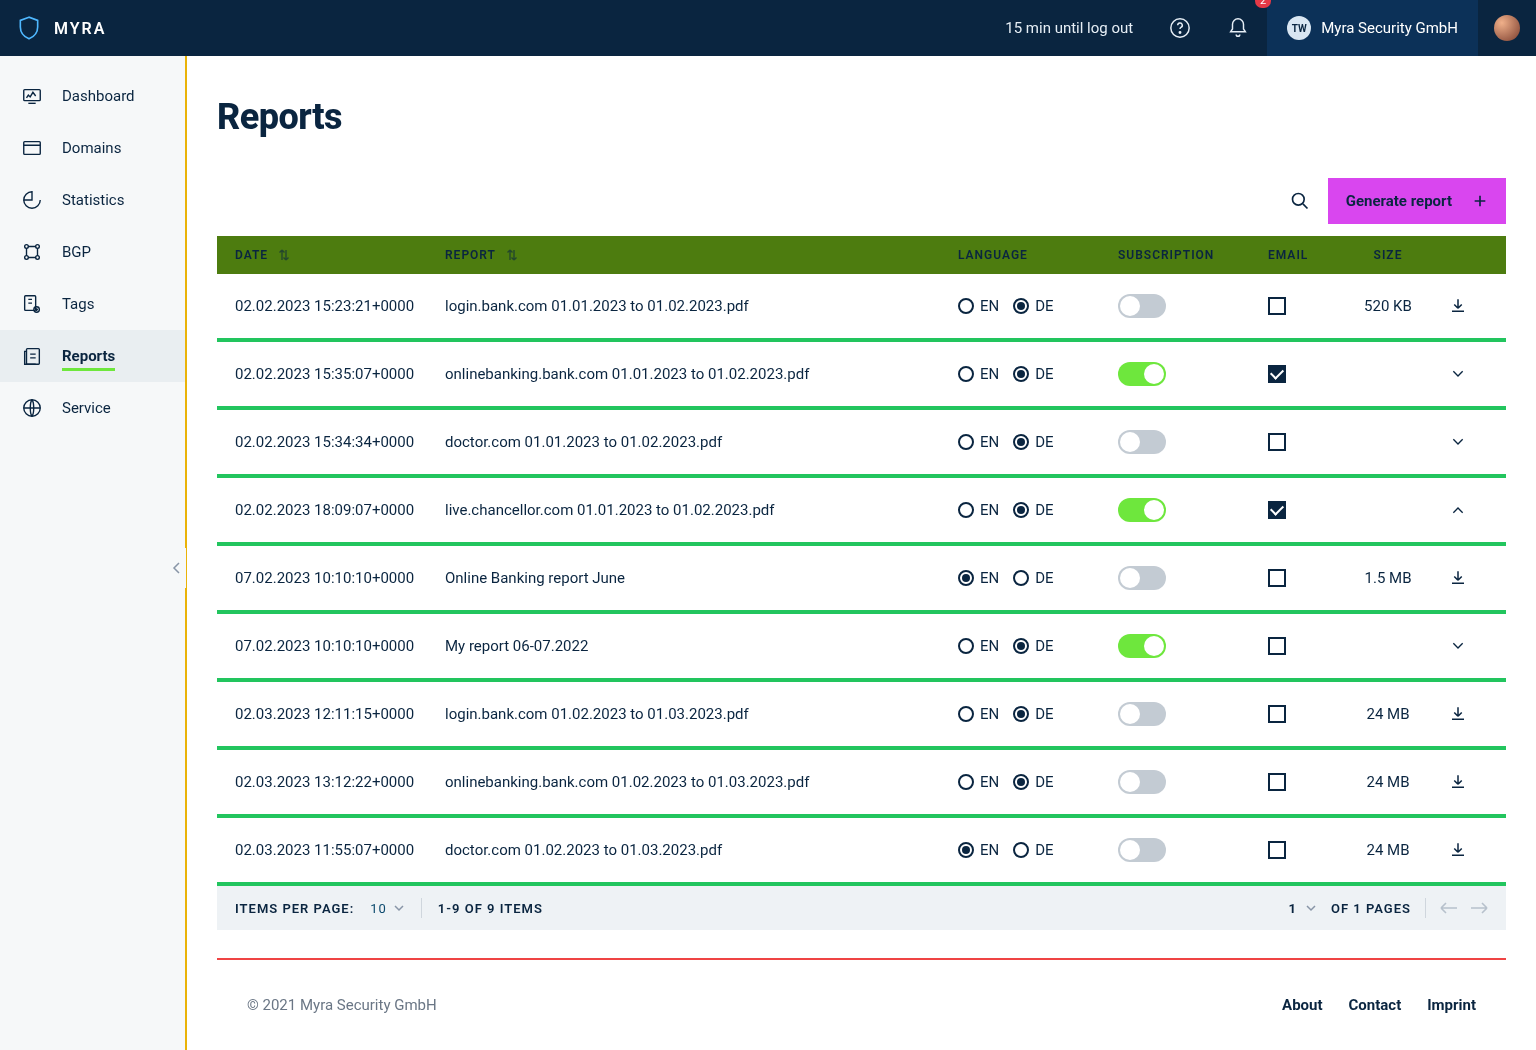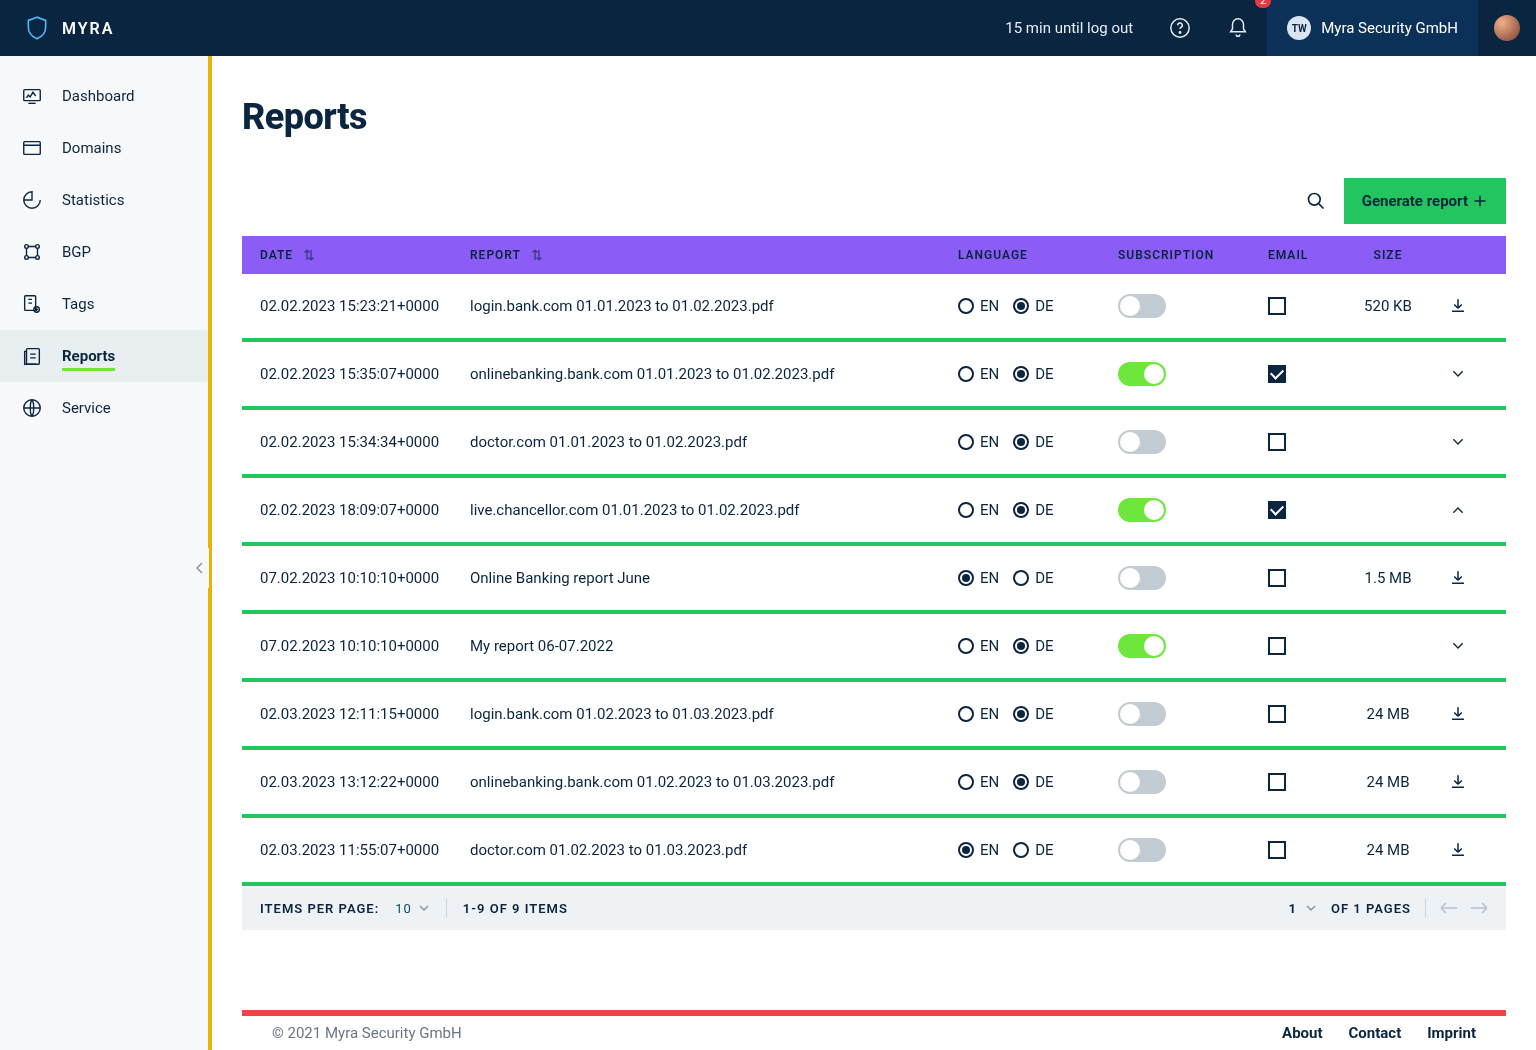--- a/index.html
+++ b/index.html
@@ -1,45 +1,45 @@
 <!DOCTYPE html>
 <html><head>
 <meta charset="utf-8">
 <style>
   * { box-sizing: border-box; margin: 0; padding: 0; }
   html, body { width: 1536px; height: 1050px; font-family: -apple-system, BlinkMacSystemFont, "Segoe UI", Roboto, "Helvetica Neue", Arial, sans-serif; background:#fff; color:#0a2540; }
   .app { display:flex; flex-direction:column; width:100%; height:100%; }
   
   .header { height:56px; background:#0a2540; color:#fff; display:flex; align-items:center; justify-content:space-between; padding:0; }
-  .header-left { display:flex; align-items:center; padding-left:24px; gap:12px; }
+  .header-left { display:flex; align-items:center; padding-left:16px; gap:12px; }
   .logo-text { font-weight:600; letter-spacing:2px; font-size:16px; }
   .header-right { display:flex; align-items:center; height:100%; }
   .hr-item { padding:0 18px; display:flex; align-items:center; height:100%; color:#e6eef5; font-size:15px; }
   .notif-wrap { position:relative; }
   .badge { position:absolute; top:-6px; right:-4px; background:#e63946; color:#fff; font-size:11px; border-radius:8px; padding:0 5px; line-height:14px; }
   .org-chip { background:#0c3158; height:100%; display:flex; align-items:center; padding:12px 20px; gap:10px; font-size:15px; }
   .org-avatar { width:24px; height:24px; border-radius:50%; background:#d9e6f2; color:#0a2540; font-size:10px; font-weight:700; display:flex; align-items:center; justify-content:center; }
   .user-avatar { width:26px; height:26px; border-radius:50%; background: radial-gradient(circle at 30% 30%, #f0b08a, #7a3d2e); margin:0 16px; }
   
   .body { flex:1; display:flex; min-height:0; }
-  .sidebar { width:212px; background:#f6f8f9; border-right:4px solid #eab308; position:relative; padding-top:14px;text-align:right; }
+  .sidebar { width:187px; background:#f6f8f9; border-right:2px solid #eab308; position:relative; padding-top:14px;text-align:right; }
   .nav-item { display:flex; align-items:center; gap:18px; padding:14px 20px; color:#0a2540; font-size:15px; cursor:pointer; }
   .nav-item.active { background:#e9eef1; font-weight:700; }
   .nav-item.active .nav-label { border-bottom:3px solid #6ee73d; padding-bottom:3px; margin-bottom:-6px; }
   .nav-icon { width:24px; height:24px; color:#0a2540; display:flex; align-items:center; justify-content:center; }
   .collapse-chevron { position:absolute; right:-1px; top:492px; width:18px; height:40px; display:flex; align-items:center; justify-content:center; background:#f6f8f9; color:#8895a7; }
   
   .main { flex:1; display:flex; flex-direction:column; padding:40px 30px 0 30px; }
   .page-title { font-size:36px; font-weight:800; letter-spacing:-0.5px; }
   .toolbar { display:flex; justify-content:flex-end; align-items:center; gap:18px; margin-top:40px; margin-bottom:12px; }
   .search-btn svg { width:20px; height:20px; }
-  .gen-btn { background:#22c55e; color:#0a2540; font-weight:700; font-size:15px; padding:14px 18px; display:flex; align-items:center; gap:4px; cursor:pointer; }
+  .gen-btn { background:#d946ef; color:#0a2540; font-weight:700; font-size:15px; padding:14px 18px; display:flex; align-items:center; gap:20px; cursor:pointer; }
   
   .table { width:100%; }
-  .thead { background:#8b5cf6; display:grid; grid-template-columns: 210px 1fr 160px 150px 80px 80px 60px; padding:12px 18px; font-size:12px; letter-spacing:1px; color:#0a2540; font-weight:600; }
+  .thead { background:#4d7c0f; display:grid; grid-template-columns: 210px 1fr 160px 150px 80px 80px 60px; padding:12px 18px; font-size:12px; letter-spacing:1px; color:#0a2540; font-weight:600; }
   .th { display:flex; align-items:center; gap:10px; }
   .sort-icon { opacity:0.6; }
   .trow { display:grid; grid-template-columns: 210px 1fr 160px 150px 80px 80px 60px; padding:20px 18px; border-bottom:4px solid #22c55e; font-size:15px; align-items:center; }
   .lang-cell { display:flex; gap:14px; align-items:center; }
   .radio-group { display:flex; align-items:center; gap:6px; }
   .radio { width:16px; height:16px; border:2px solid #0a2540; border-radius:50%; display:flex; align-items:center; justify-content:center; }
   .radio.active::after { content:""; width:8px; height:8px; background:#0a2540; border-radius:50%; }
   .toggle { width:48px; height:24px; border-radius:24px; position:relative; background:#c3cbd3; }
   .toggle.on { background:#6ee73d; }
   .toggle .knob { width:20px; height:20px; background:#fff; border-radius:50%; position:absolute; top:2px; left:2px; transition:left .2s; }
@@ -51,21 +51,21 @@
   .dl-cell { display:flex; justify-content:center; color:#0a2540; }
   
   .tfoot { background:#eef2f5; display:flex; align-items:center; padding:12px 18px; font-size:13px; letter-spacing:1px; color:#0a2540; justify-content:space-between; }
   .tfoot-left { display:flex; align-items:center; gap:16px;text-align:center; }
   .divider { width:1px; height:20px; background:#cfd6dd; }
   .tfoot-right { display:flex; align-items:center; gap:14px; }
   .pager-arrows { display:flex; gap:12px; color:#b7c1cc; }
   .page-picker { display:flex; align-items:center; gap:8px; font-weight:700; }
   .ipp-picker { display:flex; align-items:center; gap:6px; color:#0c4a6e; }
   
-  .footer { border-top:6px solid #ef4444; padding:8px 30px; display:flex; justify-content:space-between; font-size:15px; color:#6a7685; margin-top:auto; }
+  .footer { border-top:2px solid #ef4444; padding:36px 30px; display:flex; justify-content:space-between; font-size:15px; color:#6a7685; margin-top:auto; }
   .footer-links { display:flex; gap:26px; font-weight:700; color:#0a2540; }
   svg { display:block; }
 </style>
 </head>
 <body>
 
 <div class="app">
 
   <div class="header">
     <div class="header-left">

